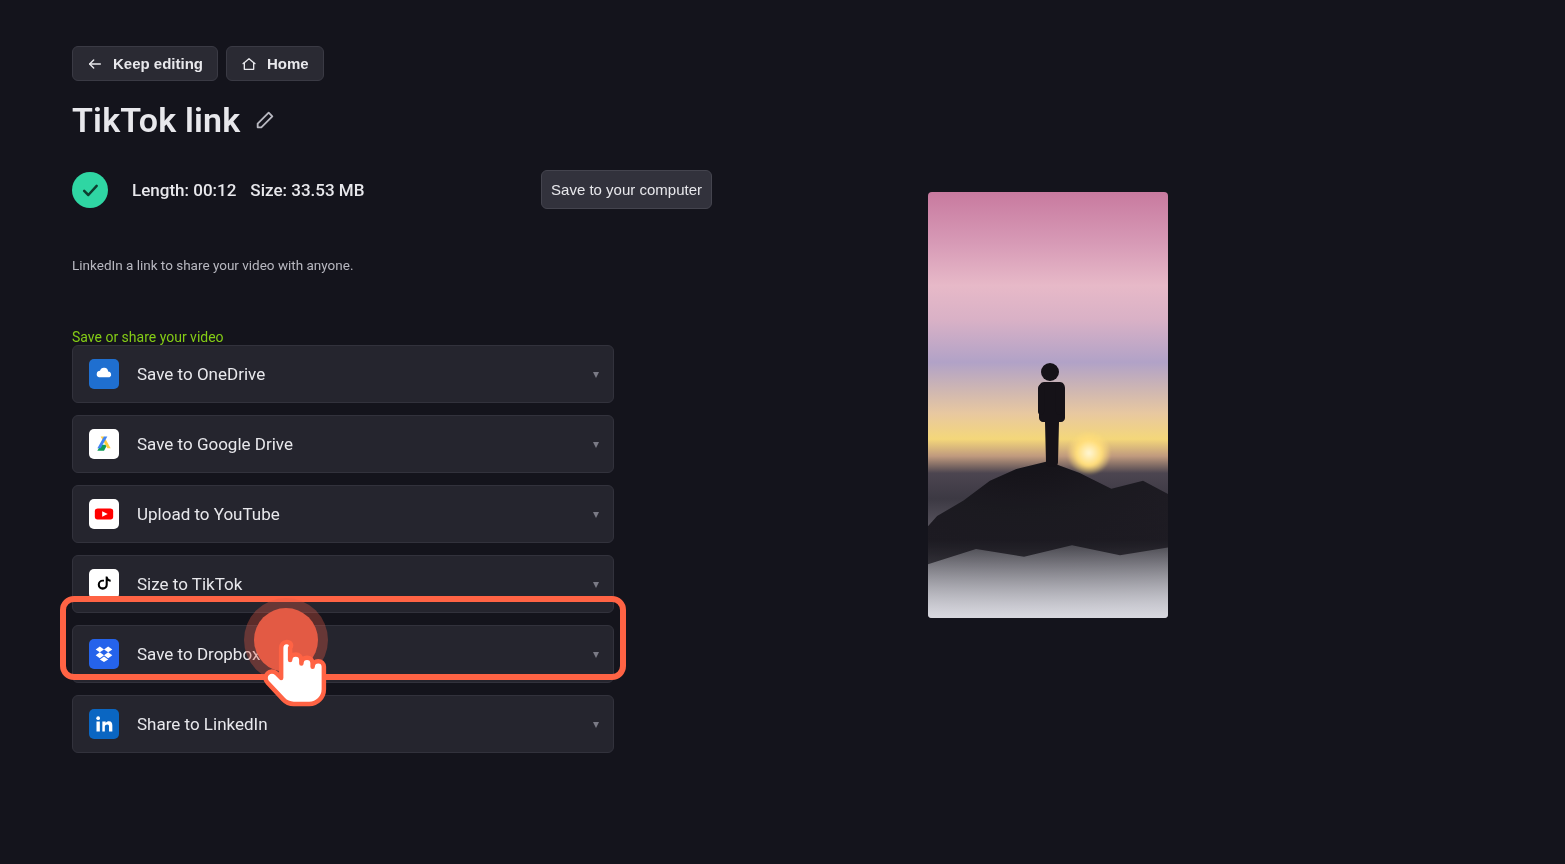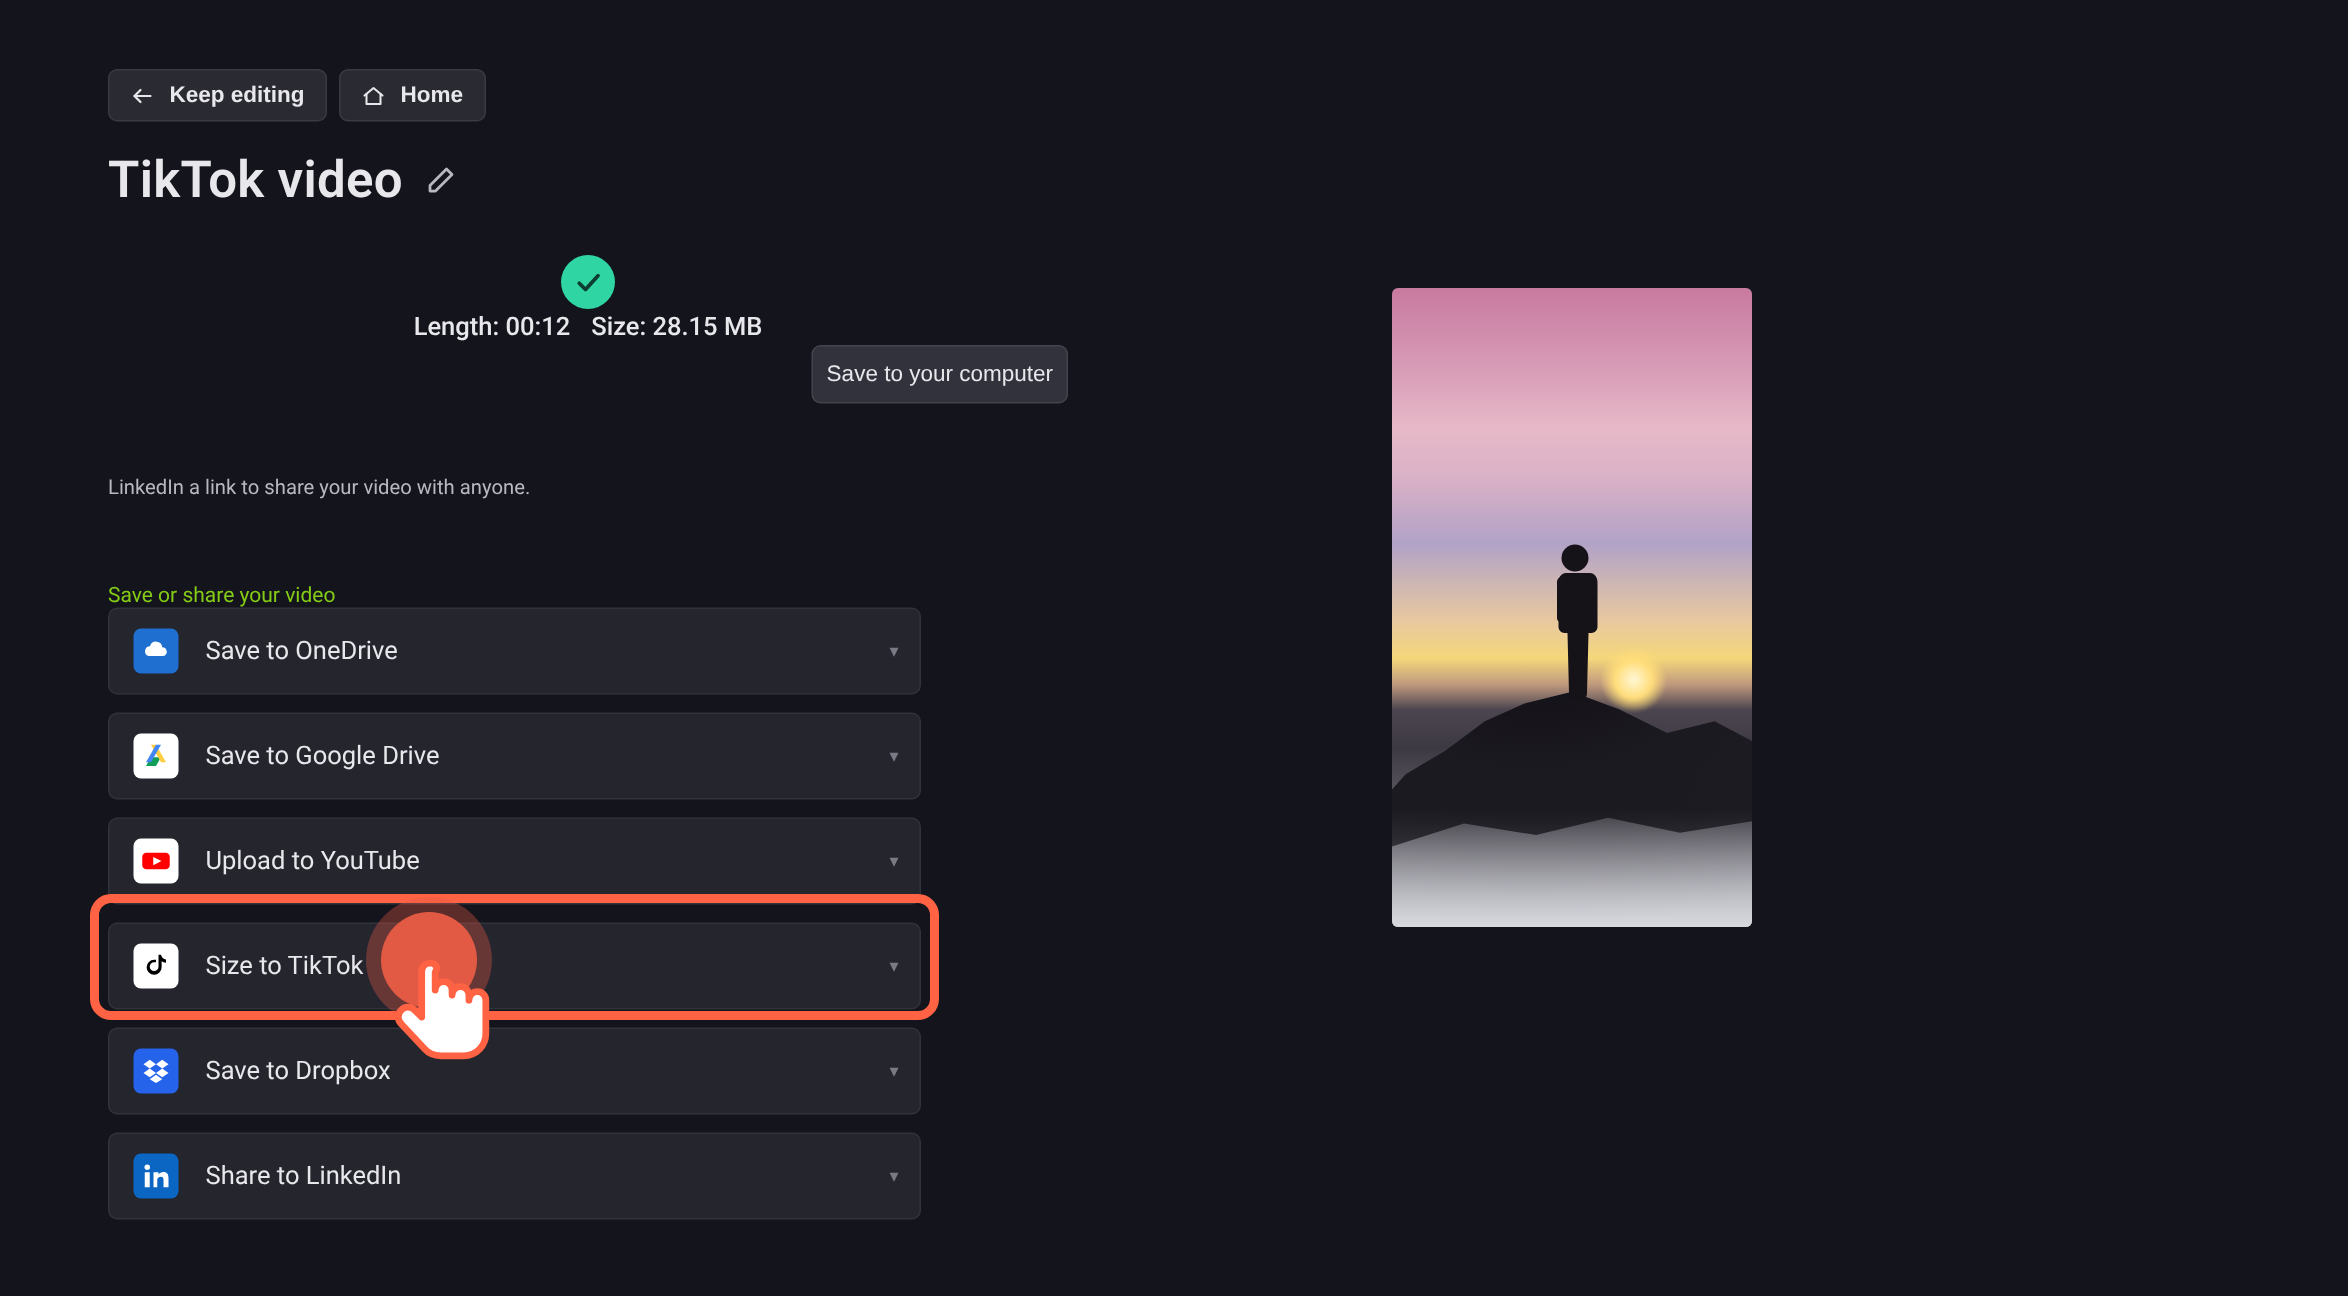--- a/index.html
+++ b/index.html
@@ -9,21 +9,21 @@
   .topbar { position: absolute; top: 16px; left: 72px; display: flex; gap: 8px; margin-top: 30px; }
   .btn { display: inline-flex; align-items: center; gap: 10px; background: #2a2a33; color: #e8e8ec; border: 1px solid #3a3a44; padding: 8px 14px; border-radius: 6px; font-size: 15px; font-weight: 600; cursor: pointer; }
   .btn svg { flex: 0 0 auto; }
 
   .main { position: absolute; top: 100px; left: 72px; width: 640px; }
 
   .title-row { display: flex; align-items: center; gap: 14px; margin-bottom: 30px; }
   .title { font-size: 34px; font-weight: 600; letter-spacing: .2px; }
   .edit-icon { color: #b8b8c0; }
 
-  .meta-row { display: flex; align-items: center; gap: 2px; margin-bottom: 48px; flex-direction: column; }
+  .meta-row { display: flex; align-items: center; gap: 24px; margin-bottom: 48px; }
   .check-badge { width: 36px; height: 36px; border-radius: 50%; background: #2fd6a3; display: flex; align-items: center; justify-content: center; color: #0e3e2f; }
   .meta-text { display: flex; gap: 14px; font-size: 17px; font-weight: 500; color: #e8e8ec; }
   .save-computer-btn { margin-left: auto; background: #32323c; border: 1px solid #44444e; padding: 10px 9px; border-radius: 6px; font-size: 15px; font-weight: 400; color: #e8e8ec; cursor: pointer; }
 
   .link-row { display: flex; align-items: center; gap: 20px; margin-bottom: 56px; }
   .primary-btn { display: inline-flex; align-items: center; gap: 10px; background: #4f46e5; border: none; color: #fff; padding: 10px 18px; border-radius: 6px; font-size: 15px; font-weight: 700; cursor: pointer; }
   .hint { font-size: 13.5px; color: #b8b8c0; }
 
   .section-label { font-size: 14px; color: #84cc16; }
 
@@ -107,35 +107,35 @@
         <path d="M3 11.5 12 4l9 7.5"></path>
         <path d="M5 10v10h14V10"></path>
       </svg>
     <span>Home</span>
   </button>
 </div>
 
 <div class="main">
 
   <div class="title-row">
-    <div class="title">TikTok video</div>
+    <div class="title">TikTok link</div>
     <svg class="edit-icon" width="22" height="22" viewBox="0 0 24 24" fill="none" stroke="currentColor" stroke-width="2" stroke-linecap="round" stroke-linejoin="round">
         <path d="M4 20h4L20 8l-4-4L4 16v4z"></path>
       </svg>
   </div>
 
   <div class="meta-row">
     <div class="check-badge">
       <svg width="20" height="20" viewBox="0 0 24 24" fill="none" stroke="currentColor" stroke-width="3" stroke-linecap="round" stroke-linejoin="round">
           <polyline points="5 13 10 18 20 7"></polyline>
         </svg>
     </div>
     <div class="meta-text">
       <span><span>Length:</span> <span>00:12</span></span>
-      <span><span>Size:</span> <span>28.15 MB</span></span>
+      <span><span>Size:</span> <span>33.53 MB</span></span>
     </div>
     <button class="save-computer-btn">Save to your computer</button>
   </div>
 
   <div class="link-row">
     <div class="hint">LinkedIn a link to share your video with anyone.</div>
   </div>
 
   <div class="section-label">Save or share your video</div>
 

